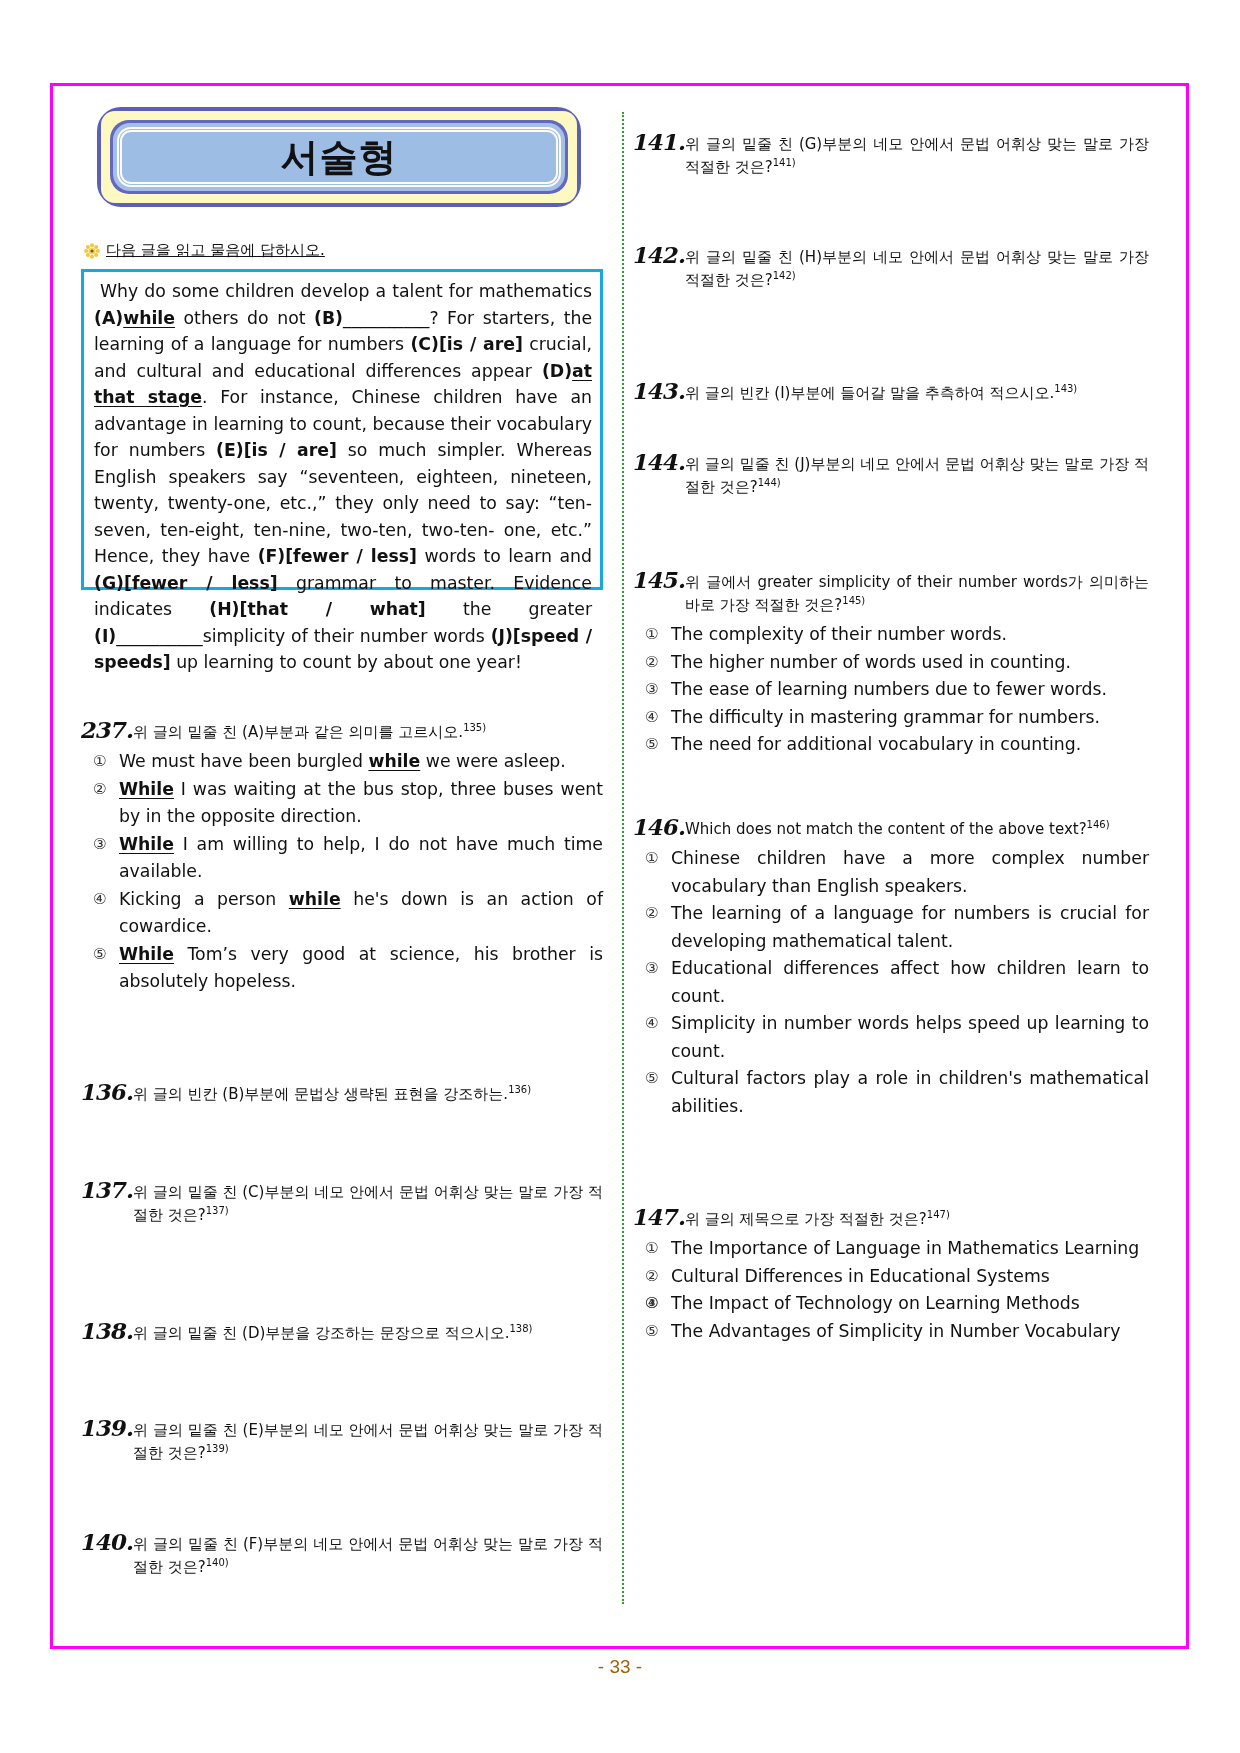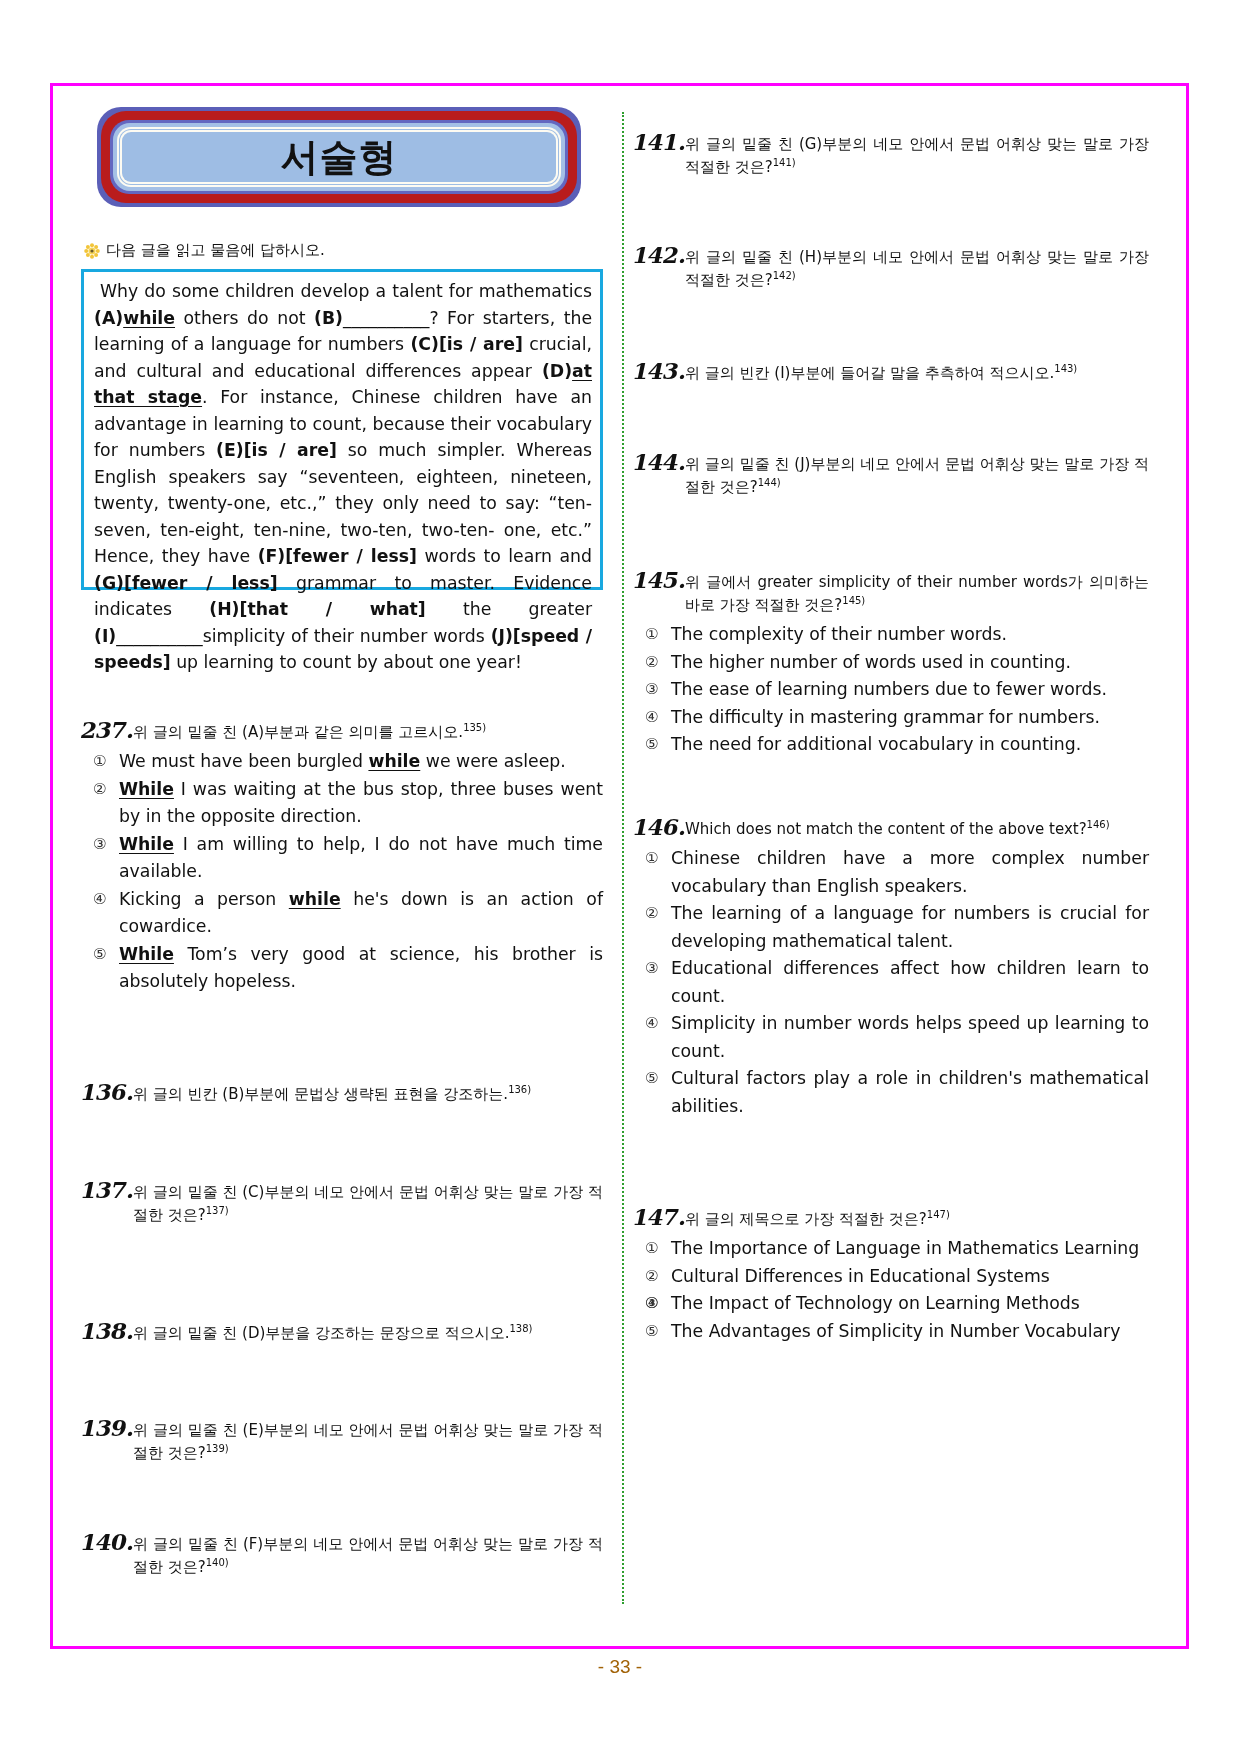--- a/index.html
+++ b/index.html
@@ -6,32 +6,32 @@
   body { width: 1240px; height: 1753px; position: relative; overflow: hidden;
          font-family: "DejaVu Sans", "Liberation Sans", sans-serif; color: #111; }
   .frame { position: absolute; left: 50px; top: 83px; width: 1139px; height: 1566px;
            border: 3px solid #ff00ff; box-sizing: border-box; }
   .divider { position: absolute; left: 622px; top: 112px; height: 1492px; width: 0;
              border-left: 2px dotted #2e9e2e; }
 
   
   .banner { position: absolute; left: 97px; top: 107px; width: 484px; height: 100px; box-sizing: border-box;
             border-radius: 24px; background: #5b5fb8; padding: 4px; }
-  .banner .r1 { width: 100%; height: 100%; box-sizing: border-box; border-radius: 25px; background: #b91c1c; padding: 9px; }
+  .banner .r1 { width: 100%; height: 100%; box-sizing: border-box; border-radius: 14px; background: #fef9c3; padding: 9px; }
   .banner .r2 { width: 100%; height: 100%; box-sizing: border-box; border-radius: 19px; background: #6367c0; padding: 3px; }
   .banner .r3 { width: 100%; height: 100%; box-sizing: border-box; border-radius: 17px; background: #a4c0e6; padding: 4px; }
   .banner .r4 { width: 100%; height: 100%; box-sizing: border-box; border-radius: 14px; background: #fdfbf2; padding: 2px; }
   .banner .r5 { width: 100%; height: 100%; box-sizing: border-box; border-radius: 12px; background: #9ebde4; padding: 1px; }
   .banner .r6 { width: 100%; height: 100%; box-sizing: border-box; border-radius: 11px; background: #fdfbf2; padding: 2px; }
   .banner .inner { width: 100%; height: 100%; box-sizing: border-box; border-radius: 9px; background: #9ebde4;
                    display: flex; align-items: center; justify-content: center; }
   .banner-title { font-family: "DejaVu Sans", sans-serif; font-size: 38px; font-weight: bold; color: #111; letter-spacing: 1px; }
 
   
-  .instruction { position: absolute; left: 84px; top: 241px; font-size: 15px; display: flex; align-items: center; gap: 6px; }
+  .instruction { position: absolute; left: 84px; top: 241px; font-size: 15px; display: flex; align-items: center; gap: 6px; text-decoration: underline; }
   .sun-icon { width: 16px; height: 16px; position: relative; display: inline-block; }
   .sun-icon svg { width: 16px; height: 16px; display: block; }
 
   
   .passage { position: absolute; left: 81px; top: 269px; width: 522px; height: 321px; box-sizing: border-box;
              border: 3px solid #18a8e0; padding: 6px 8px 4px 10px;
              font-family: "DejaVu Sans", sans-serif; font-size: 17.3px; line-height: 26.5px; text-align: justify; }
   .passage b { font-weight: bold; }
   .passage u { text-decoration: underline; text-underline-offset: 3px; }
   .passage .indent { display: inline-block; width: 6px; }
@@ -157,21 +157,21 @@
   </div>
 </div>
 
 <div class="q right-col" style="top:230px;">
   <div class="qhead">
     <span class="qnum">142.</span>
     <span class="qtext">위 글의 밑줄 친 (H)부분의 네모 안에서 문법 어휘상 맞는 말로 가장 적절한 것은?</span><sup>142)</sup>
   </div>
 </div>
 
-<div class="q right-col" style="top:346px;">
+<div class="q right-col" style="top:366px;">
   <div class="qhead">
     <span class="qnum">143.</span>
     <span class="qtext">위 글의 빈칸 (I)부분에 들어갈 말을 추측하여 적으시오.</span><sup>143)</sup>
   </div>
 </div>
 
 <div class="q right-col" style="top:437px;">
   <div class="qhead">
     <span class="qnum">144.</span>
     <span class="qtext">위 글의 밑줄 친 (J)부분의 네모 안에서 문법 어휘상 맞는 말로 가장 적절한 것은?</span><sup>144)</sup>

